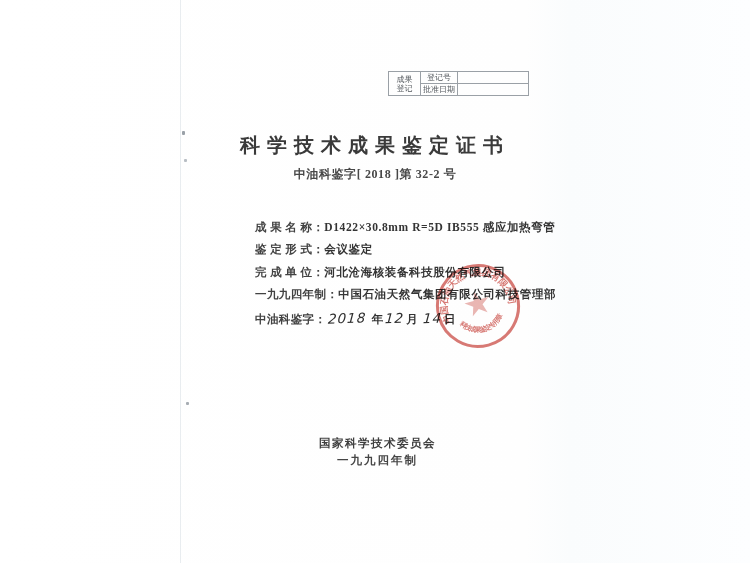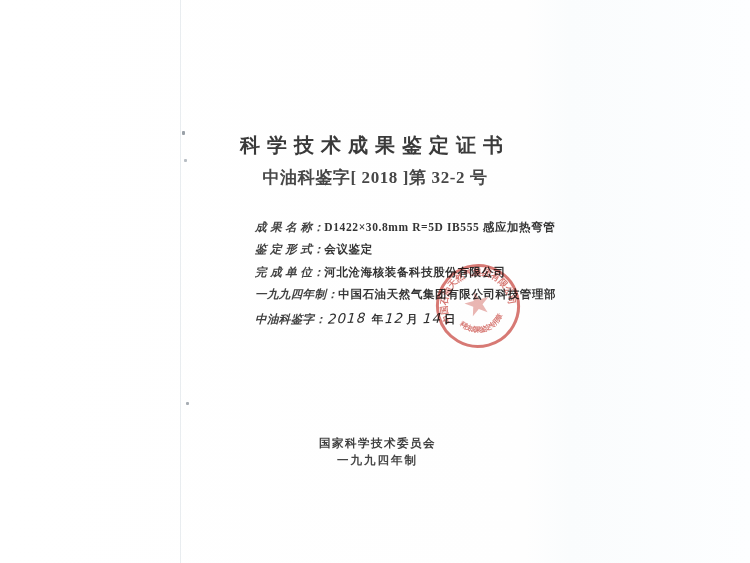--- a/index.html
+++ b/index.html
@@ -30,26 +30,26 @@
   .reg-table .c3{width:70px;}
   .reg-table tr{height:12px;}
 
   .title{
     position:absolute;left:0;top:132px;width:750px;text-align:center;
     font-size:20px;letter-spacing:7px;box-sizing:border-box;
     color:#3a3a3a;font-weight:600;
   }
   .doc-number{
     position:absolute;left:0;top:166px;width:750px;text-align:center;
-    font-size:17px;letter-spacing:.6px;color:#474747;font-weight:600;
+    font-size:12px;letter-spacing:.6px;color:#474747;font-weight:600;
   }
 
   .fields{position:absolute;left:255px;top:220px;}
   .field-row{height:22.4px;white-space:nowrap;font-size:11.5px;color:#3d3d3d;}
-  .field-label{font-weight:700;color:#424242;letter-spacing:.4px;font-style:italic;}
+  .field-label{font-weight:700;color:#424242;letter-spacing:.4px;}
   .field-value{font-weight:700;color:#343434;letter-spacing:.6px;}
   .hw{
     font-family:"DejaVu Sans",sans-serif;font-style:italic;
     font-size:13.5px;color:#2e2e2e;letter-spacing:1px;font-weight:400;
     display:inline-block;transform:rotate(-2deg) skewX(-6deg);
     margin:0 2px;
   }
   .unit{font-weight:700;color:#343434;}
 
   .seal{
@@ -69,20 +69,36 @@
 </head>
 <body>
 
 <div class="page">
 
   <div class="fold-line"></div>
   <div class="speck s1"></div>
   <div class="speck s2"></div>
   <div class="speck s3"></div>
 
+  <table class="reg-table">
+    <tbody>
+        <tr>
+      <td class="c1" rowspan="2">
+        <span>成果</span><br>
+        <span>登记</span>
+      </td>
+      <td class="c2">登记号</td>
+      <td class="c3"></td>
+    </tr>
+    <tr>
+      <td class="c2">批准日期</td>
+      <td class="c3"></td>
+    </tr>
+  </tbody>
+    </table>
 
   <div class="title">科学技术成果鉴定证书</div>
   <div class="doc-number">中油科鉴字[ 2018 ]第 32-2 号</div>
 
   <div class="fields">
     <div class="field-row">
       <span class="field-label">成 果 名 称：</span><span class="field-value">D1422×30.8mm R=5D IB555 感应加热弯管</span>
     </div>
     <div class="field-row">
       <span class="field-label">鉴 定 形 式：</span><span class="field-value">会议鉴定</span>

